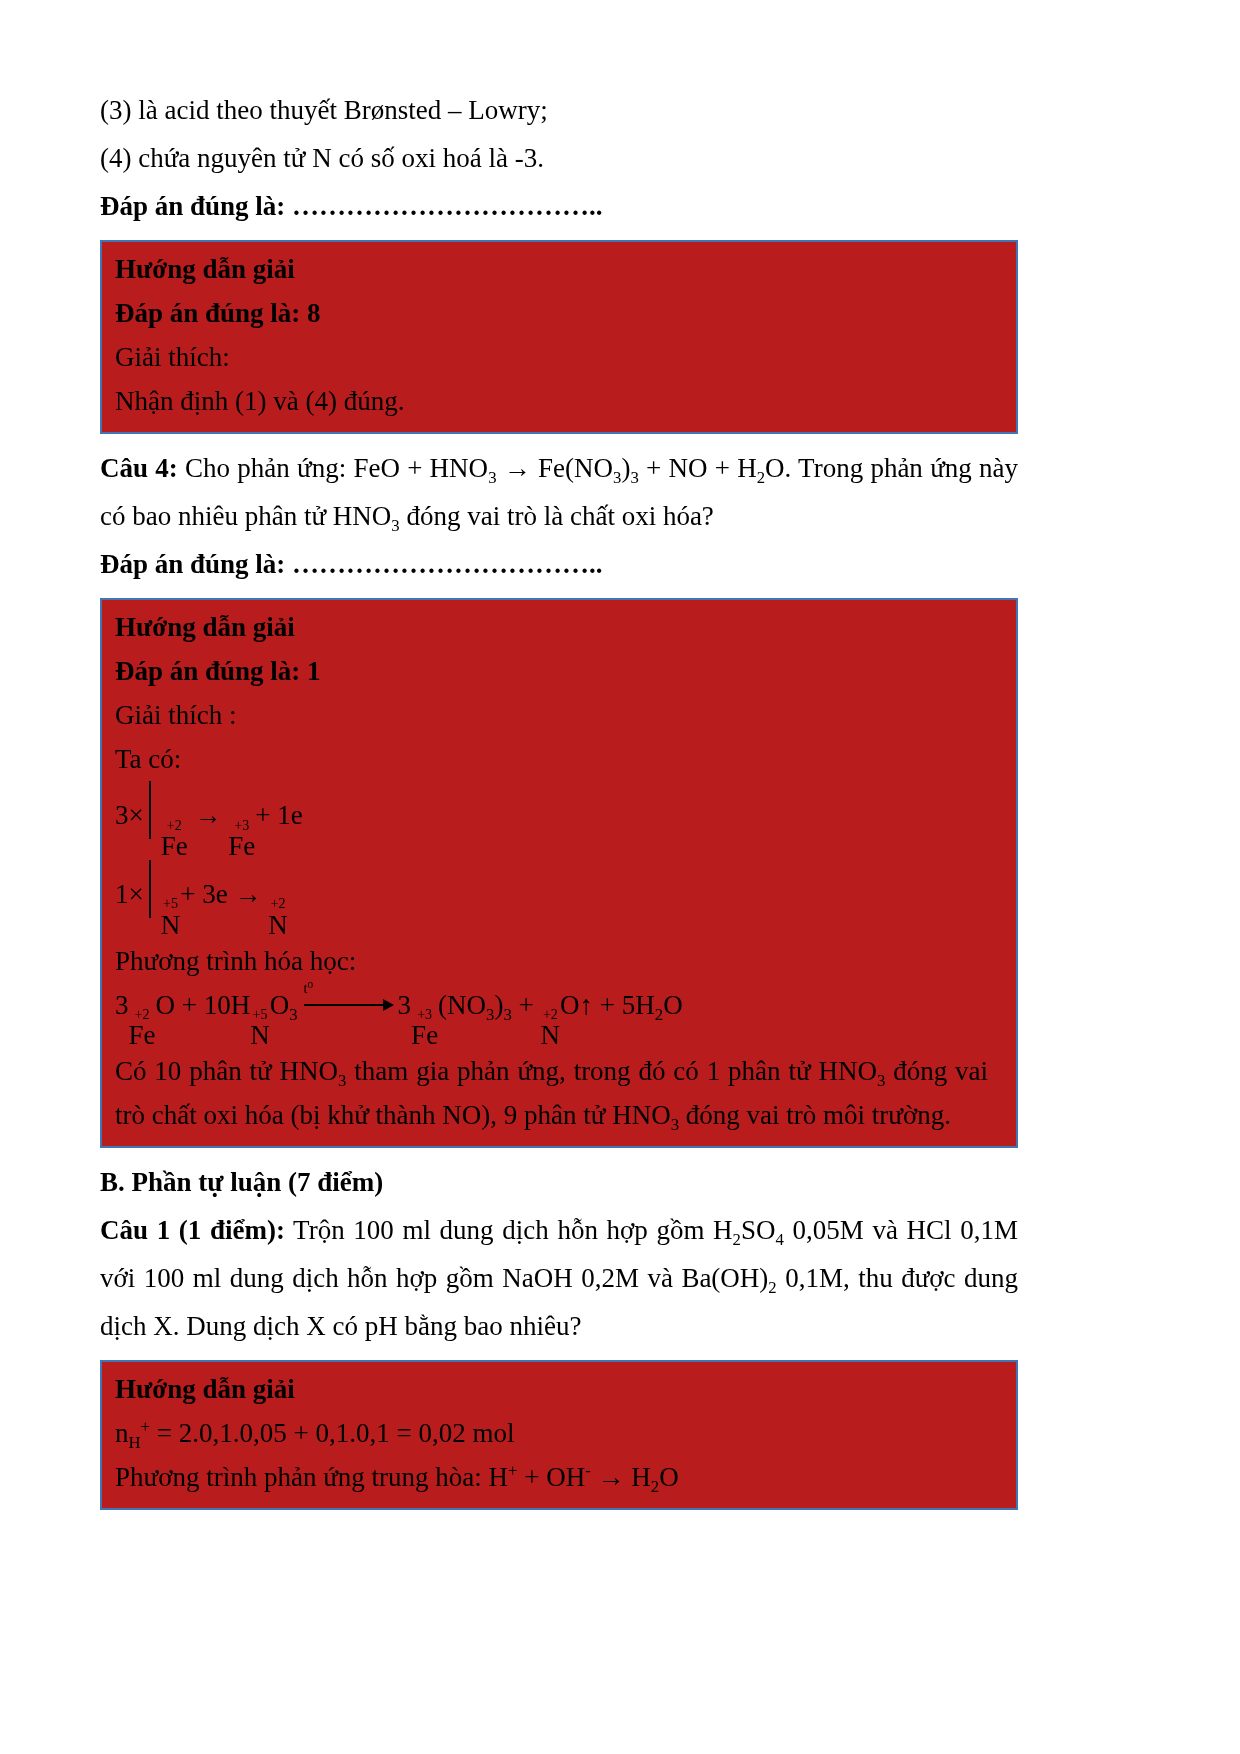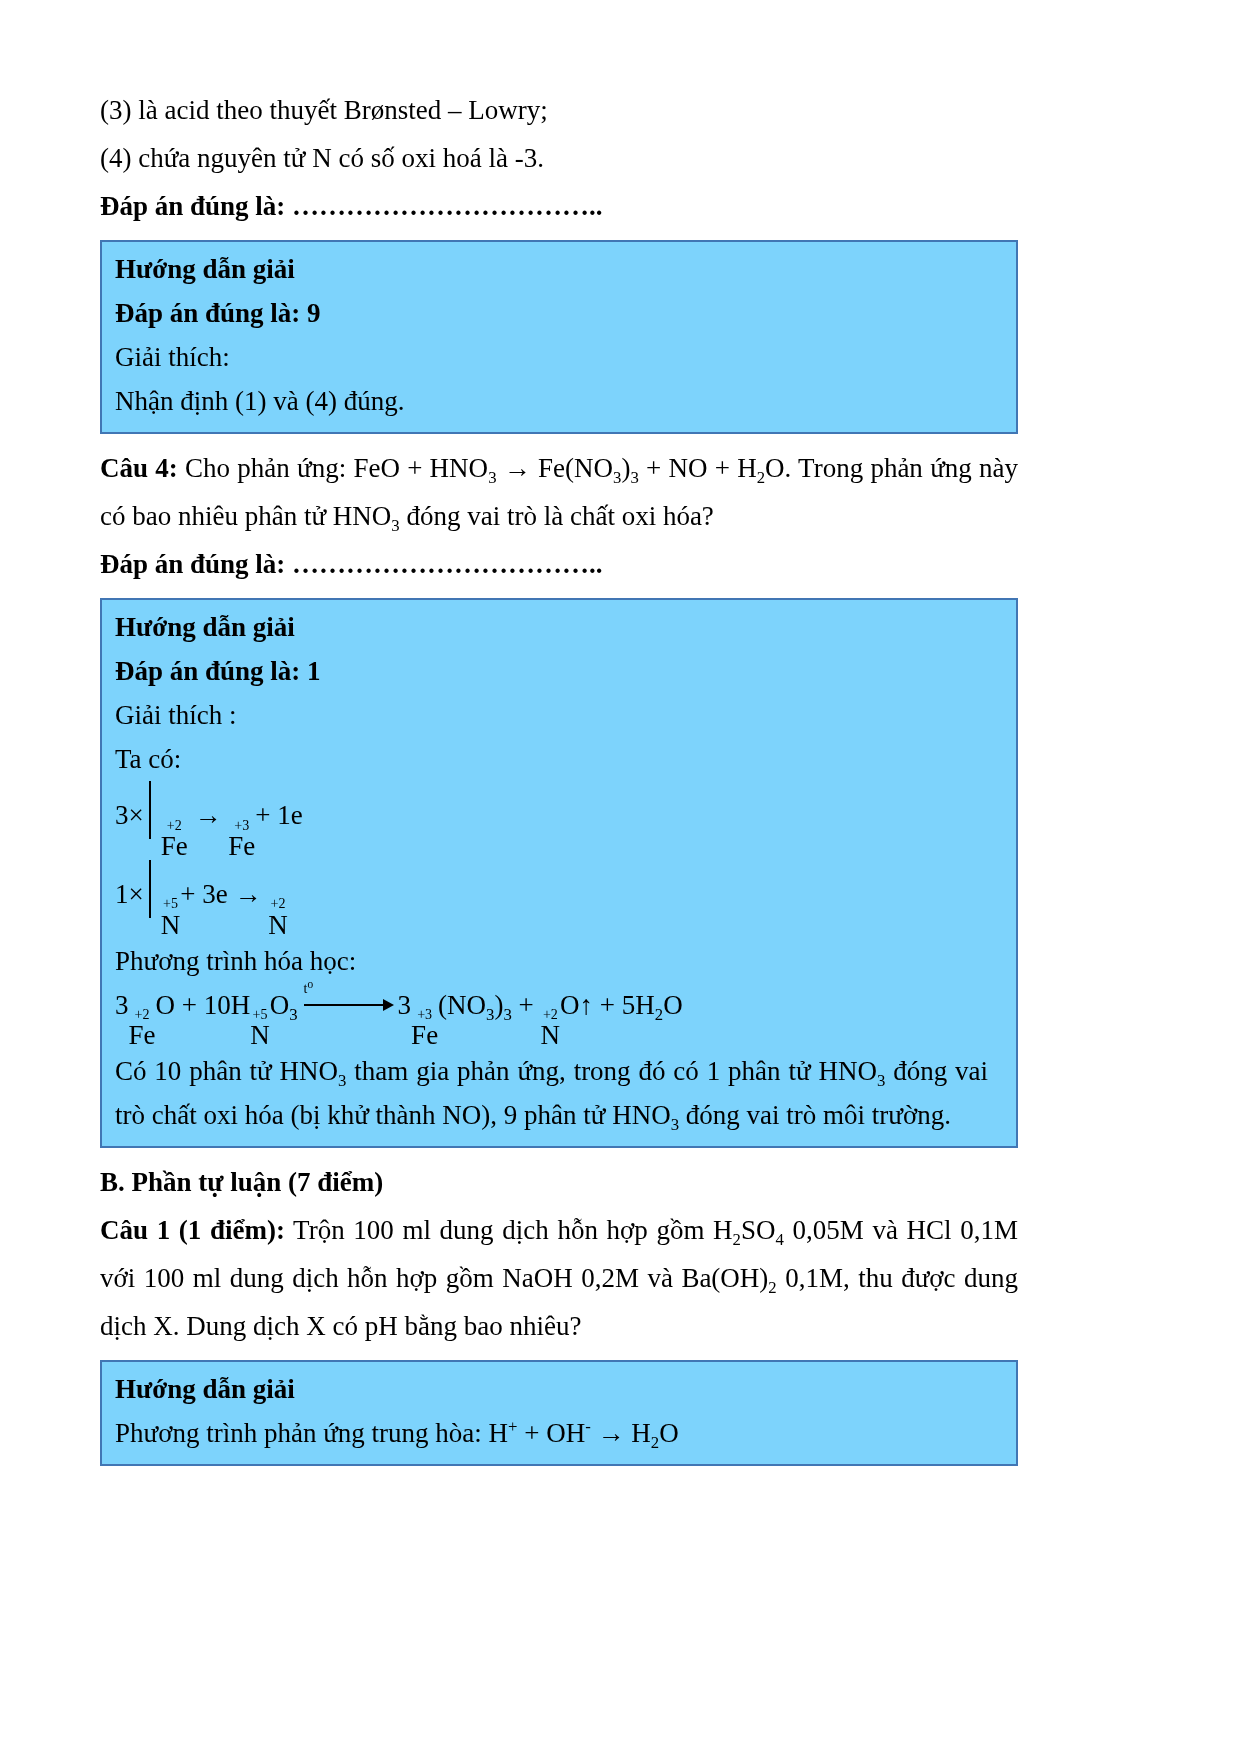--- a/index.html
+++ b/index.html
@@ -10,21 +10,21 @@
     font-size:27px; color:#000;
   }
   .page { position:absolute; left:100px; top:86px; width:918px; }
   .line { line-height:48px; }
   .bold { font-weight:bold; }
   .just { text-align:justify; }
   b { font-weight:bold; }
 
   .hint-box {
     border:2px solid #4176b4;
-    background:#7dd3fc;
+    background:#b91c1c;
     padding:5px 28px 9px 13px;
     margin:10px 0;
   }
   .hint-box .line { line-height:44px; }
 
   sub, sup { font-size:0.62em; line-height:0; }
 
   
   .ox { display:inline-flex; flex-direction:column; align-items:center; vertical-align:-0.21em; }
   .ox .num { font-size:0.52em; line-height:1.15; }
@@ -49,21 +49,21 @@
 <body>
 
 <div class="page">
 
   <p class="line">(3) là acid theo thuyết Brønsted – Lowry;</p>
   <p class="line">(4) chứa nguyên tử  N  có số oxi hoá là -3.</p>
   <p class="line bold">Đáp án đúng là: ……………………………..</p>
 
   <div class="hint-box">
     <p class="line bold">Hướng dẫn giải</p>
-    <p class="line bold">Đáp án đúng là: 9</p>
+    <p class="line bold">Đáp án đúng là: 8</p>
     <p class="line">Giải thích:</p>
     <p class="line">Nhận định (1) và (4) đúng.</p>
   </div>
 
   <p class="line just"><b>Câu 4:</b> Cho phản ứng: FeO + HNO<sub>3</sub> → Fe(NO<sub>3</sub>)<sub>3</sub> + NO + H<sub>2</sub>O. Trong phản ứng này có bao nhiêu phân tử HNO<sub>3</sub> đóng vai trò là chất oxi hóa?</p>
   <p class="line bold">Đáp án đúng là: ……………………………..</p>
 
   <div class="hint-box">
     <p class="line bold">Hướng dẫn giải</p>
     <p class="line bold">Đáp án đúng là: 1</p>
@@ -98,16 +98,17 @@
           <span class="base">N</span>
         </span>O↑ + 5H<sub>2</sub>O</p>
     <p class="line just">Có 10 phân tử HNO<sub>3</sub> tham gia phản ứng, trong đó có 1 phân tử HNO<sub>3</sub> đóng vai trò chất oxi hóa (bị khử thành NO), 9 phân tử HNO<sub>3</sub> đóng vai trò môi trường.</p>
   </div>
 
   <p class="line bold">B. Phần tự luận (7 điểm)</p>
   <p class="line just"><b>Câu 1 (1 điểm):</b> Trộn 100 ml dung dịch hỗn hợp gồm H<sub>2</sub>SO<sub>4</sub> 0,05M và HCl 0,1M với 100 ml dung dịch hỗn hợp gồm NaOH 0,2M và Ba(OH)<sub>2</sub> 0,1M, thu được dung dịch X. Dung dịch X có pH bằng bao nhiêu?</p>
 
   <div class="hint-box">
     <p class="line bold">Hướng dẫn giải</p>
+    <p class="line">n<sub>H</sub><sup>+</sup> = 2.0,1.0,05 + 0,1.0,1 = 0,02 mol</p>
     <p class="line">Phương trình phản ứng trung hòa: H<sup>+</sup> + OH<sup>-</sup> → H<sub>2</sub>O</p>
   </div>
 
 </div>
 
 </body></html>

